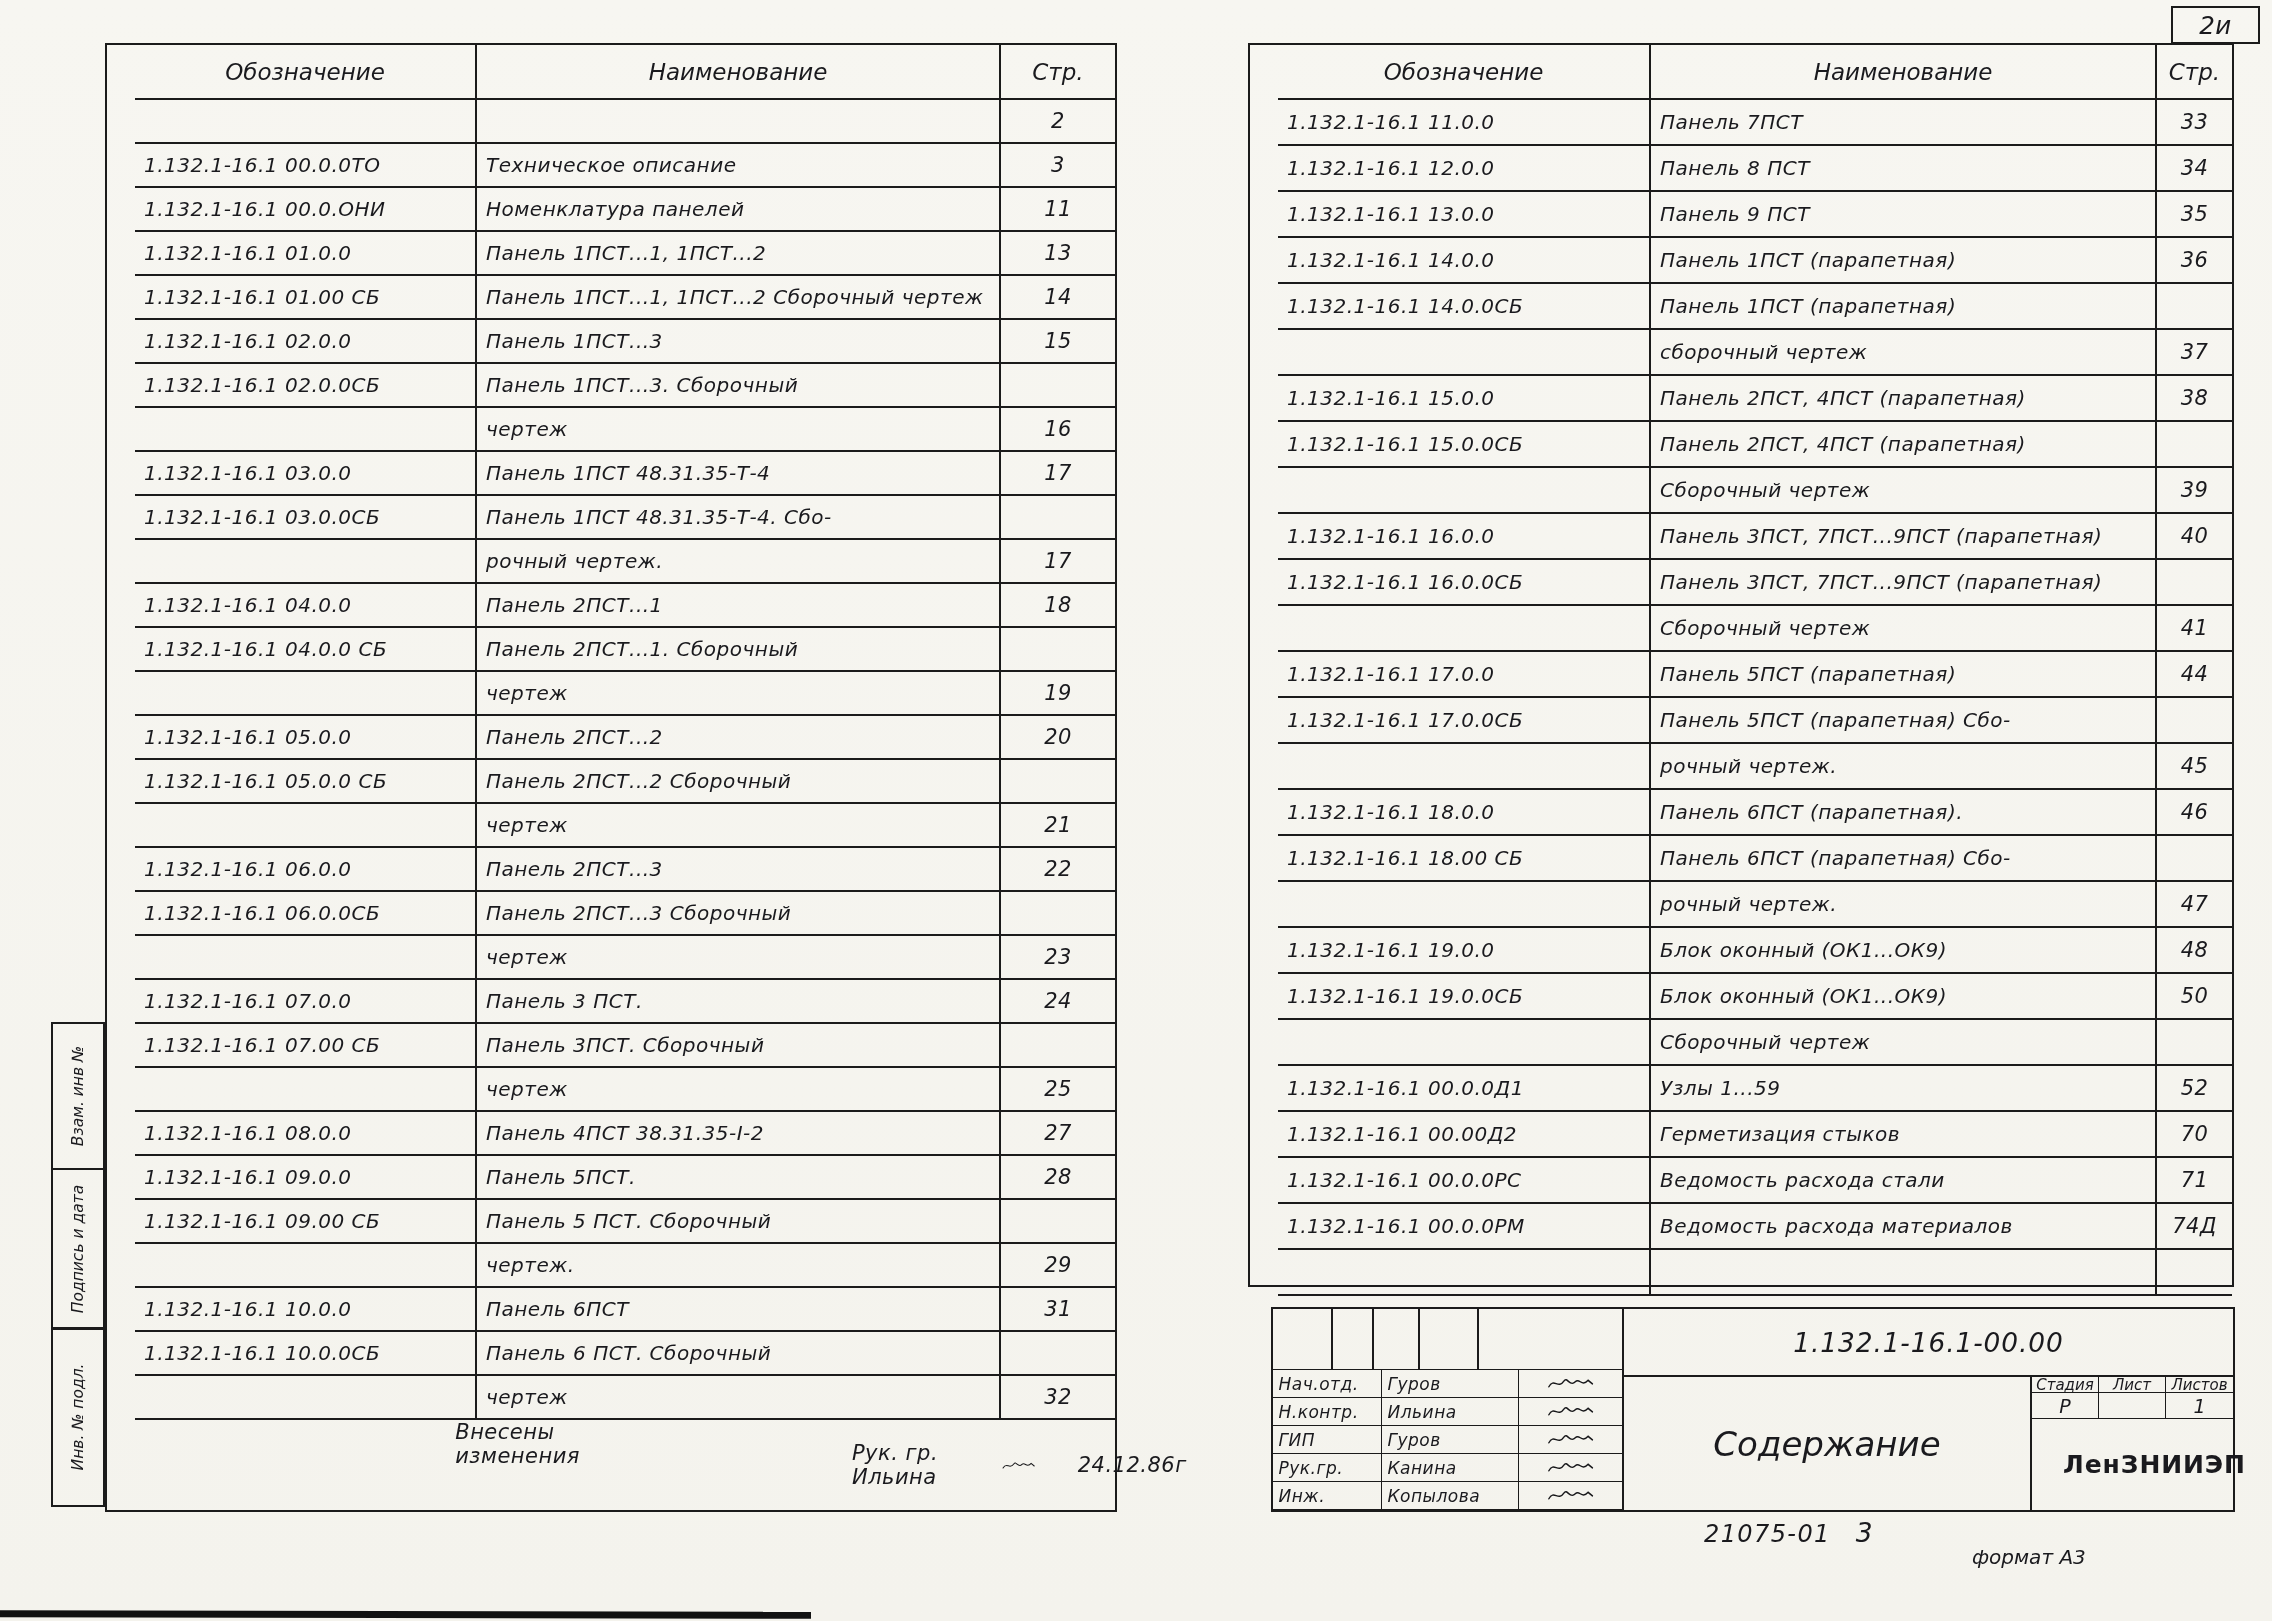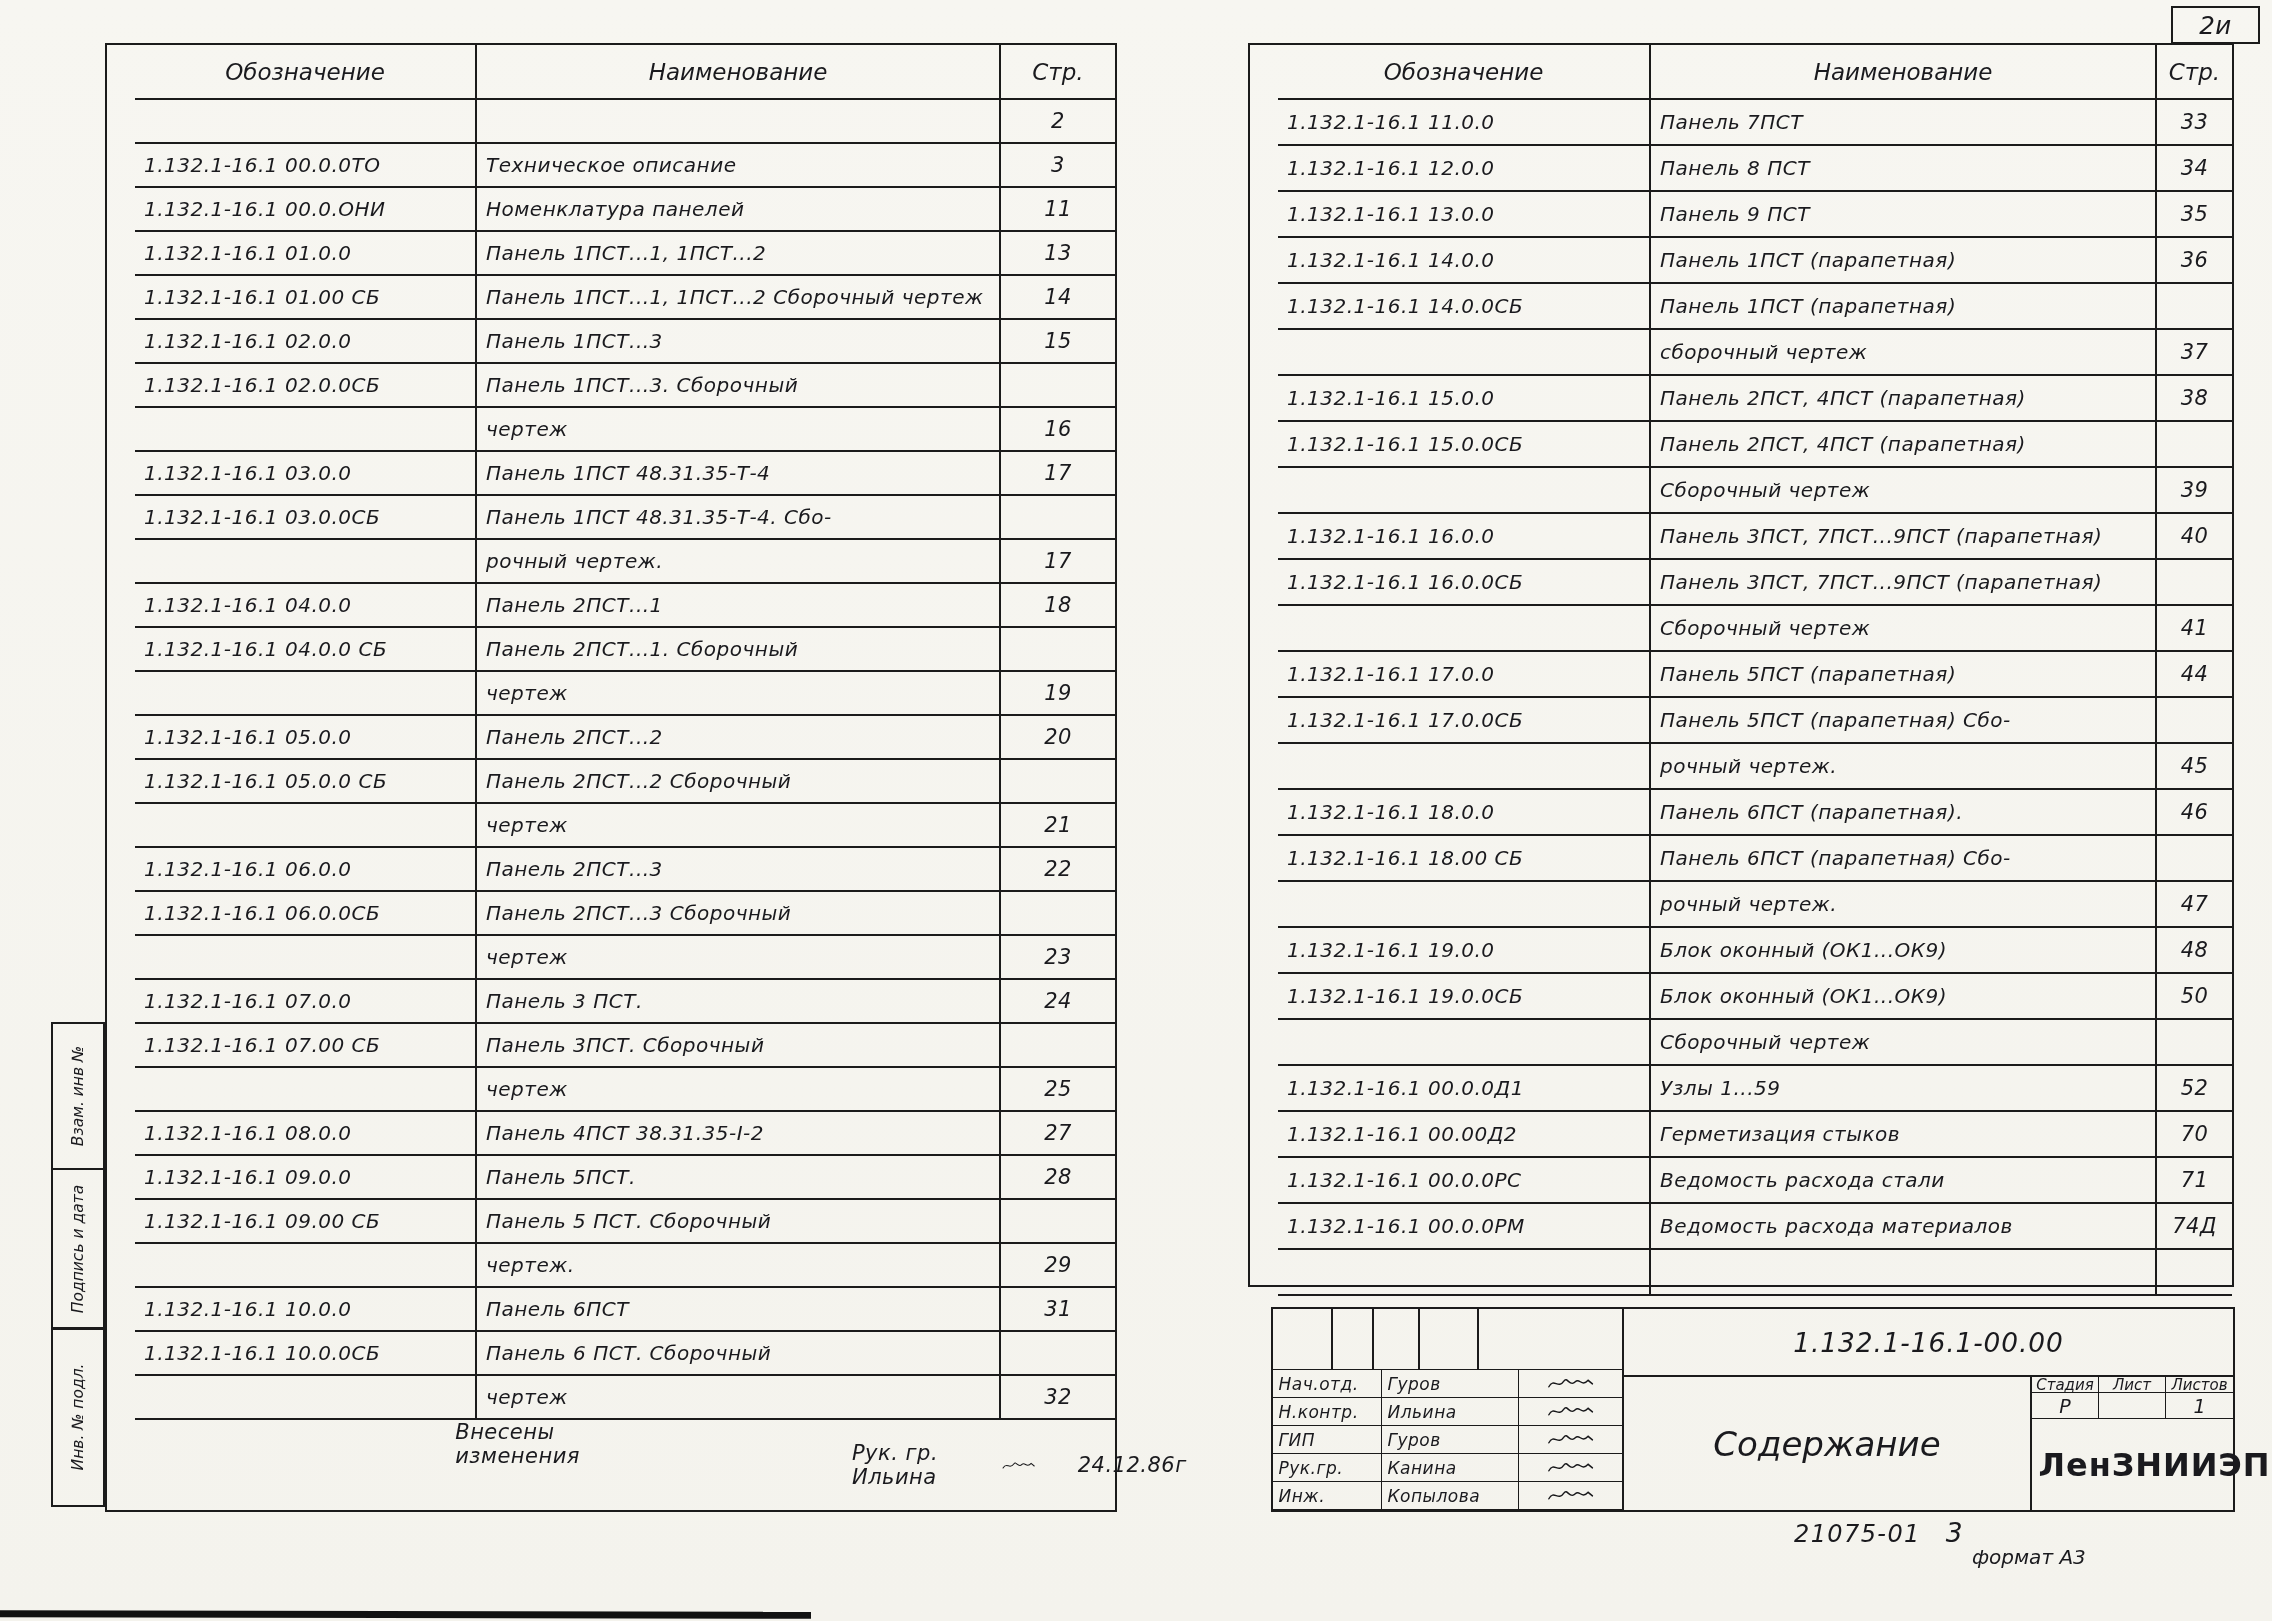--- a/index.html
+++ b/index.html
@@ -77,24 +77,24 @@
     font-size: 26.4px; font-style: italic; letter-spacing: 0.9px;
   }
   .stamp-content { flex: 1; display: flex; }
   .stamp-title { flex: 1; display: flex; align-items: center; justify-content: center; font-size: 34px; font-style: italic; border-radius: 10px; }
   .stamp-meta { width: 203px; border-left: 2.3px solid #1b1b1b; display: flex; flex-direction: column; }
   .meta-grid { display: grid; grid-template-columns: 1fr 1fr 1fr; }
   .mh, .mv { border-right: 1.8px solid #1b1b1b; border-bottom: 1.8px solid #1b1b1b; display: flex; align-items: center; justify-content: center; font-style: italic; }
   .mh { height: 16px; font-size: 15px; }
   .mv { height: 26.4px; font-size: 19px; }
   .mh:nth-child(3n), .mv:nth-child(3n) { border-right: none; }
-  .org { flex: 1; display: flex; align-items: center; justify-content: center; font-size: 32px; font-weight: bold; letter-spacing: 0.9px; padding-left: 44px; }
-
-  
-  .stamp-code { position: absolute; left: 1794px; top: 1517px; font-size: 24px; font-style: italic; letter-spacing: 1.4px; }
+  .org { flex: 1; display: flex; align-items: center; justify-content: center; font-size: 25px; font-weight: bold; letter-spacing: 0.9px; padding-left: 44px; }
+
+  
+  .stamp-code { position: absolute; left: 1704px; top: 1517px; font-size: 24px; font-style: italic; letter-spacing: 1.4px; }
   .stamp-code .extra { font-size: 26.4px; margin-left: 25px; }
   .format-note { position: absolute; left: 1972px; top: 1545px; font-size: 20px; font-style: italic; }
 
   
   .scan-edge { position: absolute; left: 0; top: 1611px; width: 811px; height: 7.3px; background: #121212; transform: rotate(0.12deg); }
 </style>
 </head>
 <body>
 
 <div class="sheet">

